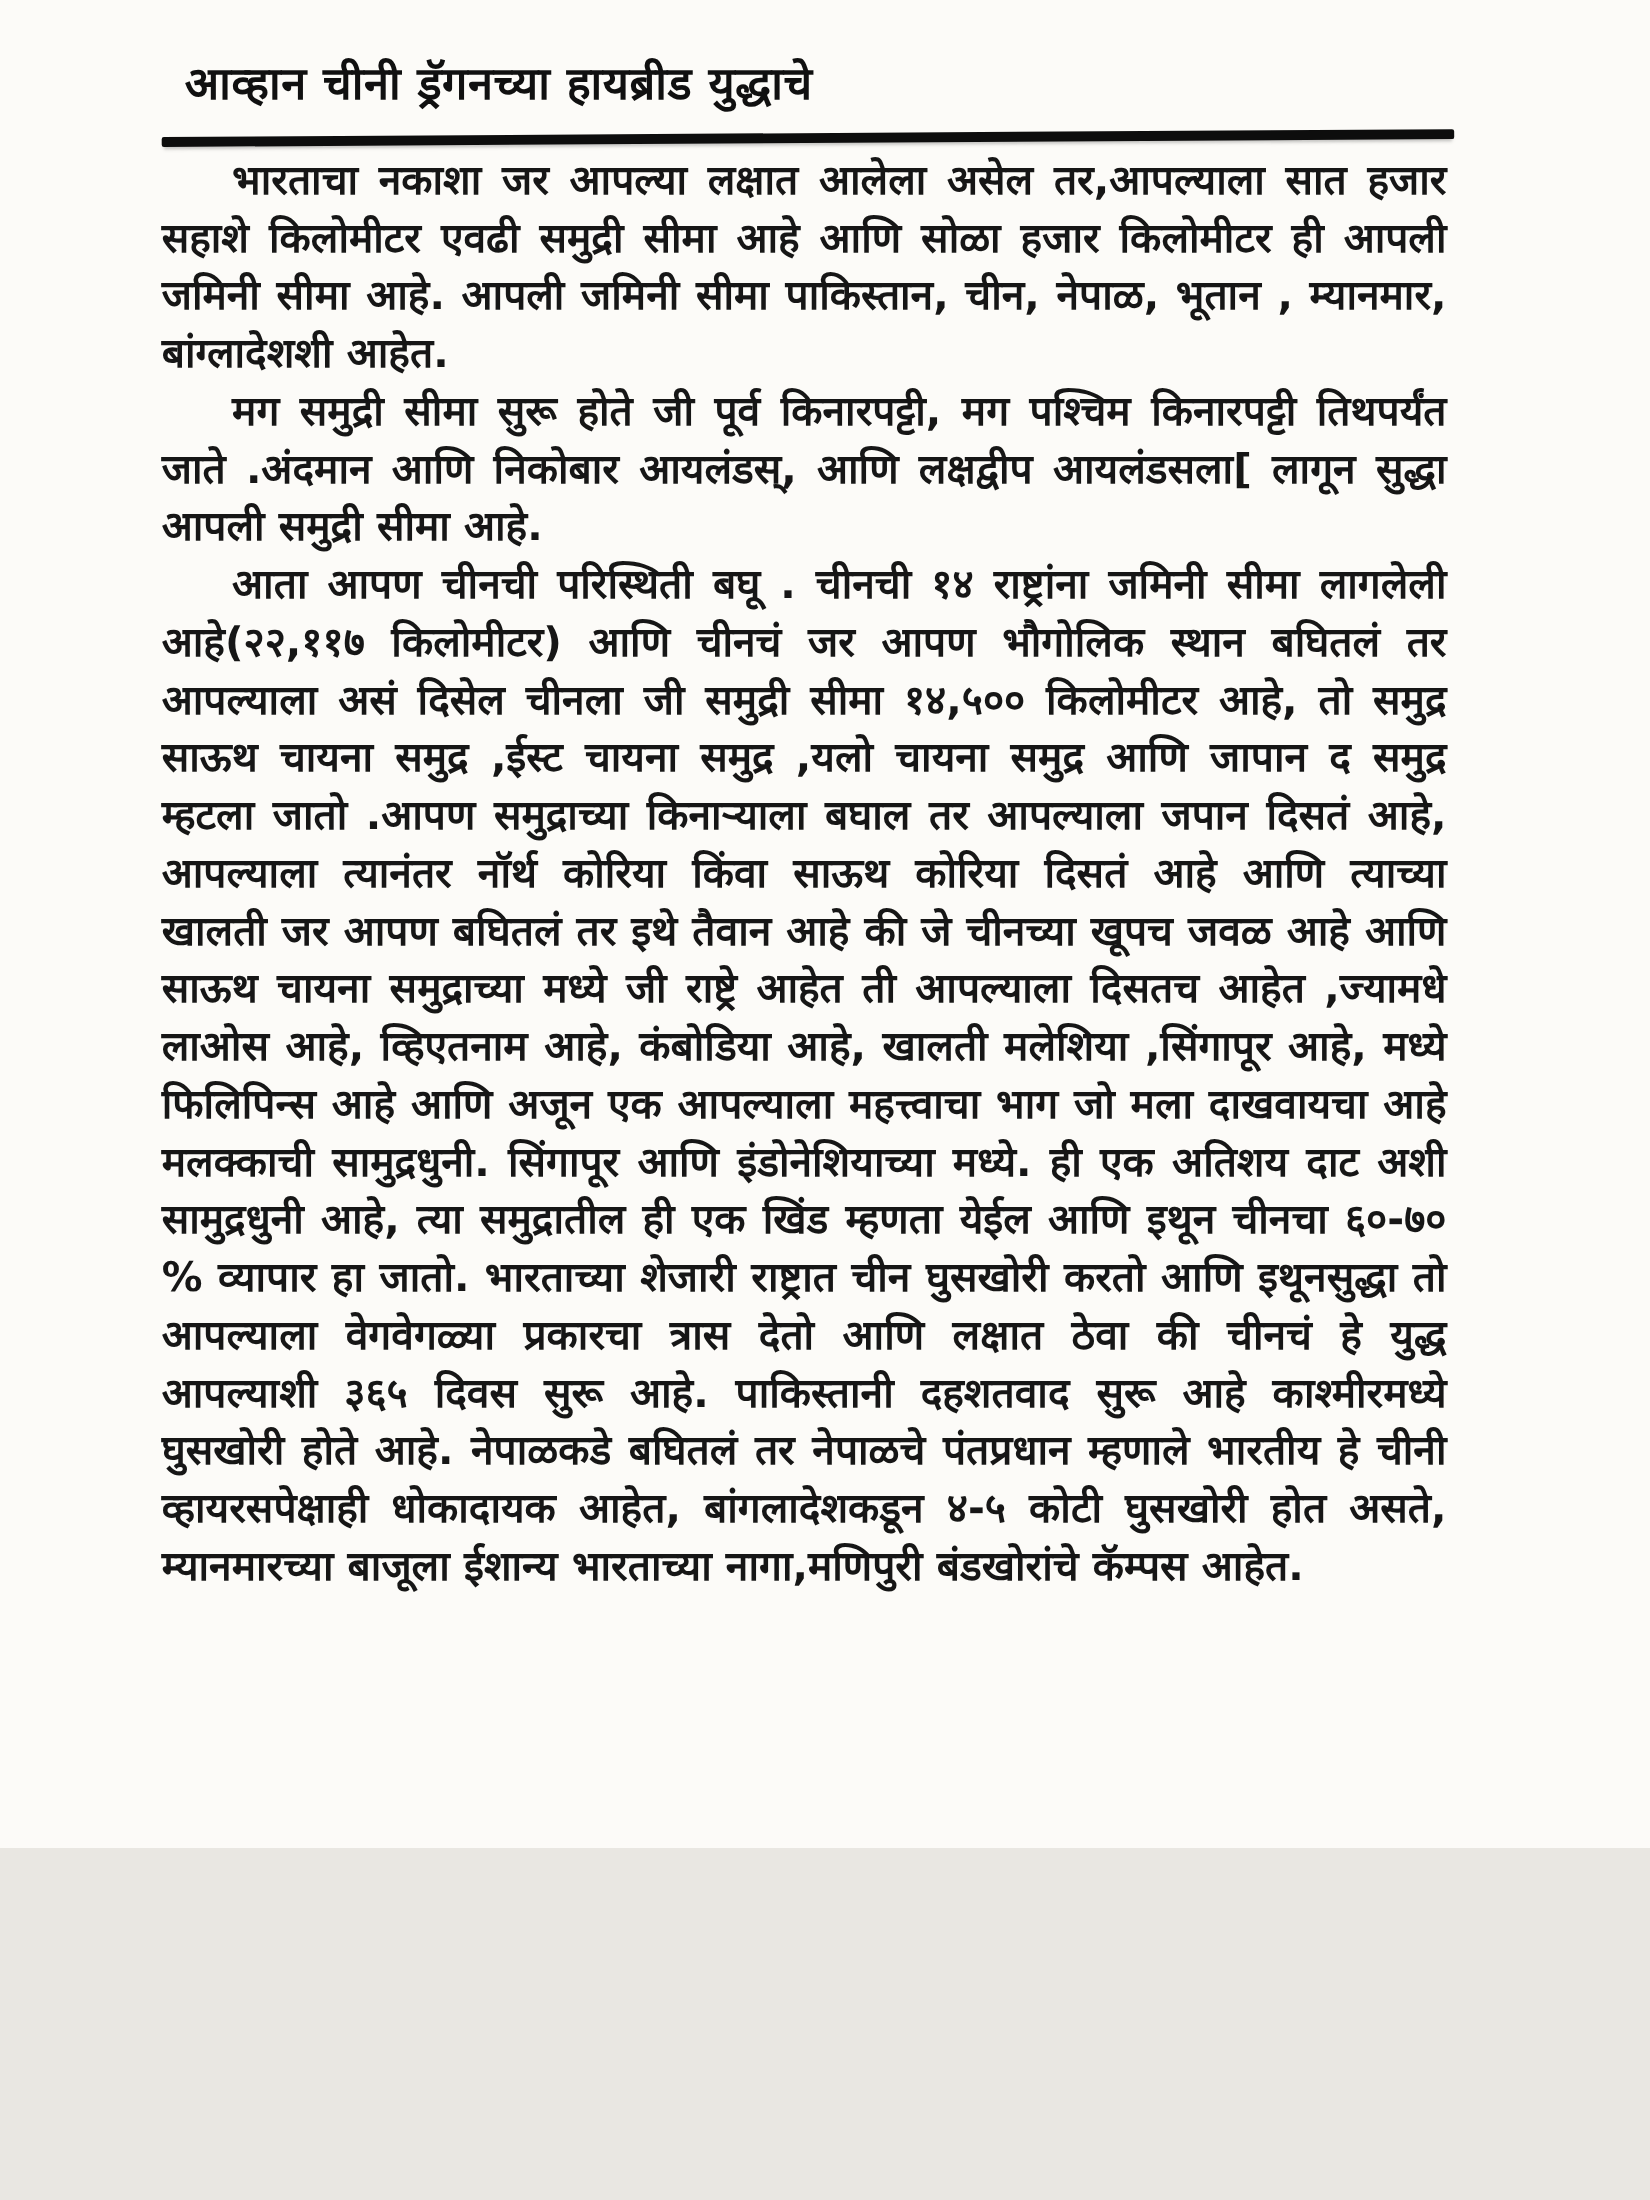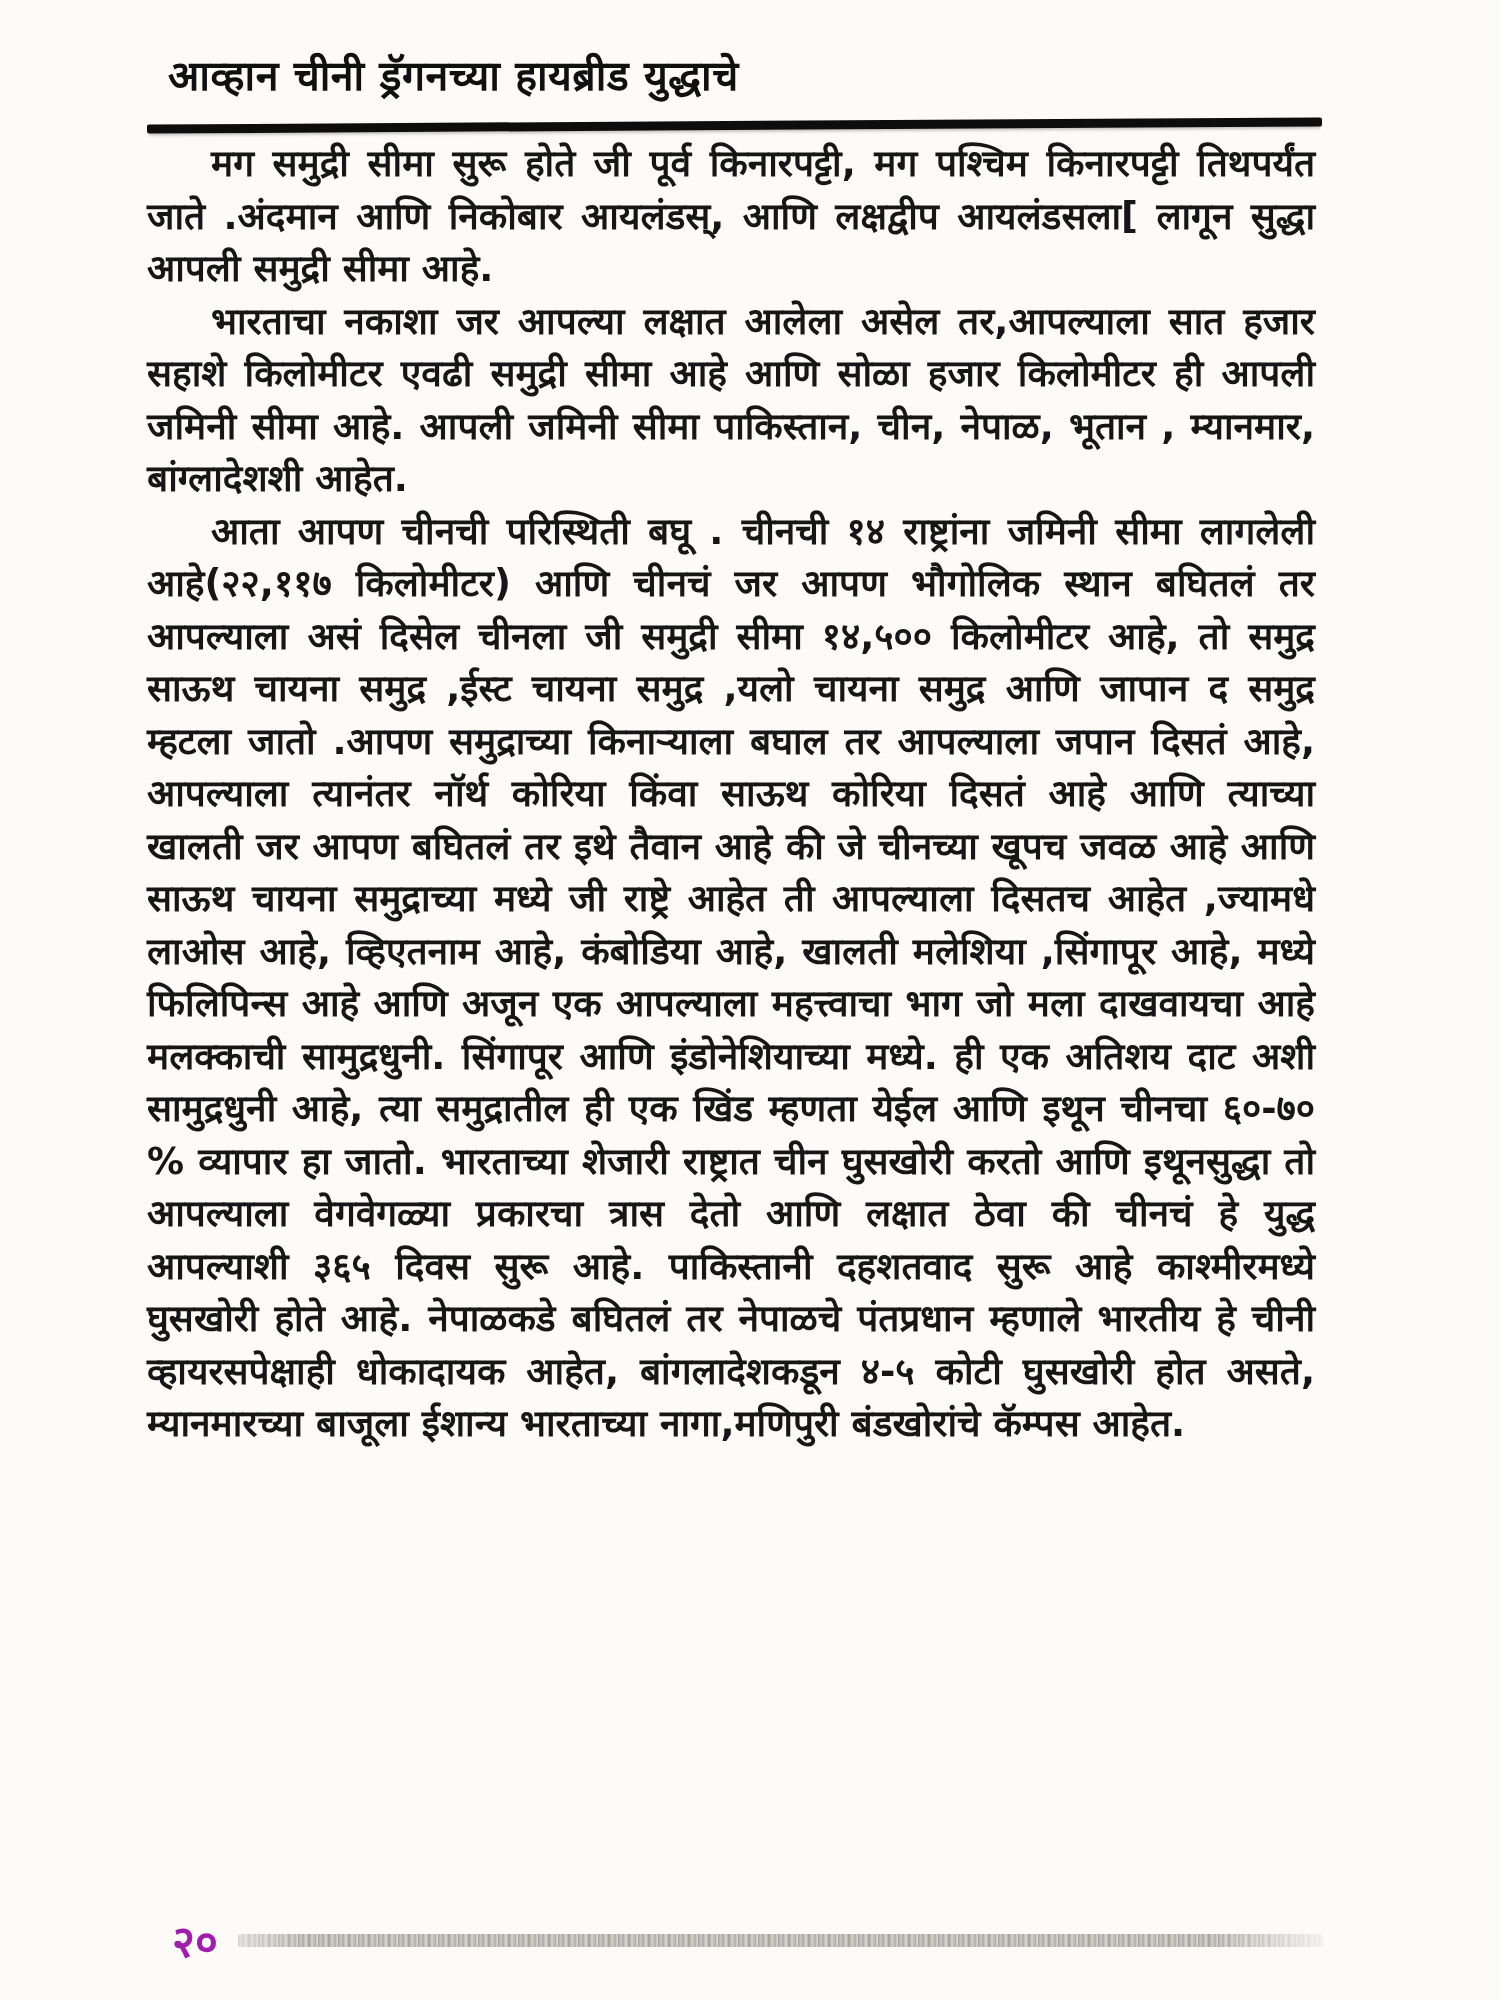--- a/index.html
+++ b/index.html
@@ -6,21 +6,21 @@
 
   html, body {
     width: 1500px;
     background: #e9e7e2;
     font-family: "DejaVu Sans", "Liberation Sans", sans-serif;
   }
 
   .page {
     position: relative;
     width: 1500px;
-    height: 2000px;
+    height: 1680px;
     background: #fcfbf8;
     color: #141414;
     overflow: hidden;
   }
 
   .chapter-title {
     position: absolute;
     left: 168px;
     top: 46px;
     font-size: 41px;
@@ -96,22 +96,22 @@
 </head>
 <body>
 
 <div class="page">
 
   <div class="chapter-title">आव्हान चीनी ड्रॅगनच्या हायब्रीड युद्धाचे</div>
 
   <div class="title-rule"></div>
 
   <div class="body-text">
+    <p>भारताचा नकाशा जर आपल्या लक्षात आलेला असेल तर,आपल्याला सात हजार सहाशे किलोमीटर एवढी समुद्री सीमा आहे आणि सोळा हजार किलोमीटर ही आपली जमिनी सीमा आहे. आपली जमिनी सीमा पाकिस्तान, चीन, नेपाळ, भूतान , म्यानमार, बांग्लादेशशी आहेत.</p>
     <p>मग समुद्री सीमा सुरू होते जी पूर्व किनारपट्टी, मग पश्चिम किनारपट्टी तिथपर्यंत जाते .अंदमान आणि निकोबार आयलंडस्, आणि लक्षद्वीप आयलंडसला[ लागून सुद्धा आपली समुद्री सीमा आहे.</p>
-    <p>भारताचा नकाशा जर आपल्या लक्षात आलेला असेल तर,आपल्याला सात हजार सहाशे किलोमीटर एवढी समुद्री सीमा आहे आणि सोळा हजार किलोमीटर ही आपली जमिनी सीमा आहे. आपली जमिनी सीमा पाकिस्तान, चीन, नेपाळ, भूतान , म्यानमार, बांग्लादेशशी आहेत.</p>
     <p>आता आपण चीनची परिस्थिती बघू . चीनची १४ राष्ट्रांना जमिनी सीमा लागलेली आहे(२२,११७ किलोमीटर) आणि चीनचं जर आपण भौगोलिक स्थान बघितलं तर आपल्याला असं दिसेल चीनला जी समुद्री सीमा १४,५०० किलोमीटर आहे, तो समुद्र साऊथ चायना समुद्र ,ईस्ट चायना समुद्र ,यलो चायना समुद्र आणि जापान द समुद्र म्हटला जातो .आपण समुद्राच्या किनाऱ्याला बघाल तर आपल्याला जपान दिसतं आहे, आपल्याला त्यानंतर नॉर्थ कोरिया किंवा साऊथ कोरिया दिसतं आहे आणि त्याच्या खालती जर आपण बघितलं तर इथे तैवान आहे की जे चीनच्या खूपच जवळ आहे आणि साऊथ चायना समुद्राच्या मध्ये जी राष्ट्रे आहेत ती आपल्याला दिसतच आहेत ,ज्यामधे लाओस आहे, व्हिएतनाम आहे, कंबोडिया आहे, खालती मलेशिया ,सिंगापूर आहे, मध्ये फिलिपिन्स आहे आणि अजून एक आपल्याला महत्त्वाचा भाग जो मला दाखवायचा आहे मलक्काची सामुद्रधुनी. सिंगापूर आणि इंडोनेशियाच्या मध्ये. ही एक अतिशय दाट अशी सामुद्रधुनी आहे, त्या समुद्रातील ही एक खिंड म्हणता येईल आणि इथून चीनचा ६०-७० % व्यापार हा जातो. भारताच्या शेजारी राष्ट्रात चीन घुसखोरी करतो आणि इथूनसुद्धा तो आपल्याला वेगवेगळ्या प्रकारचा त्रास देतो आणि लक्षात ठेवा की चीनचं हे युद्ध आपल्याशी ३६५ दिवस सुरू आहे. पाकिस्तानी दहशतवाद सुरू आहे काश्मीरमध्ये घुसखोरी होते आहे. नेपाळकडे बघितलं तर नेपाळचे पंतप्रधान म्हणाले भारतीय हे चीनी व्हायरसपेक्षाही धोकादायक आहेत, बांगलादेशकडून ४-५ कोटी घुसखोरी होत असते, म्यानमारच्या बाजूला ईशान्य भारताच्या नागा,मणिपुरी बंडखोरांचे कॅम्पस आहेत.</p>
   </div>
 
   <div class="footer">
     <span class="page-number">२०</span>
     <div class="footer-strip"></div>
   </div>
 
 </div>
 

